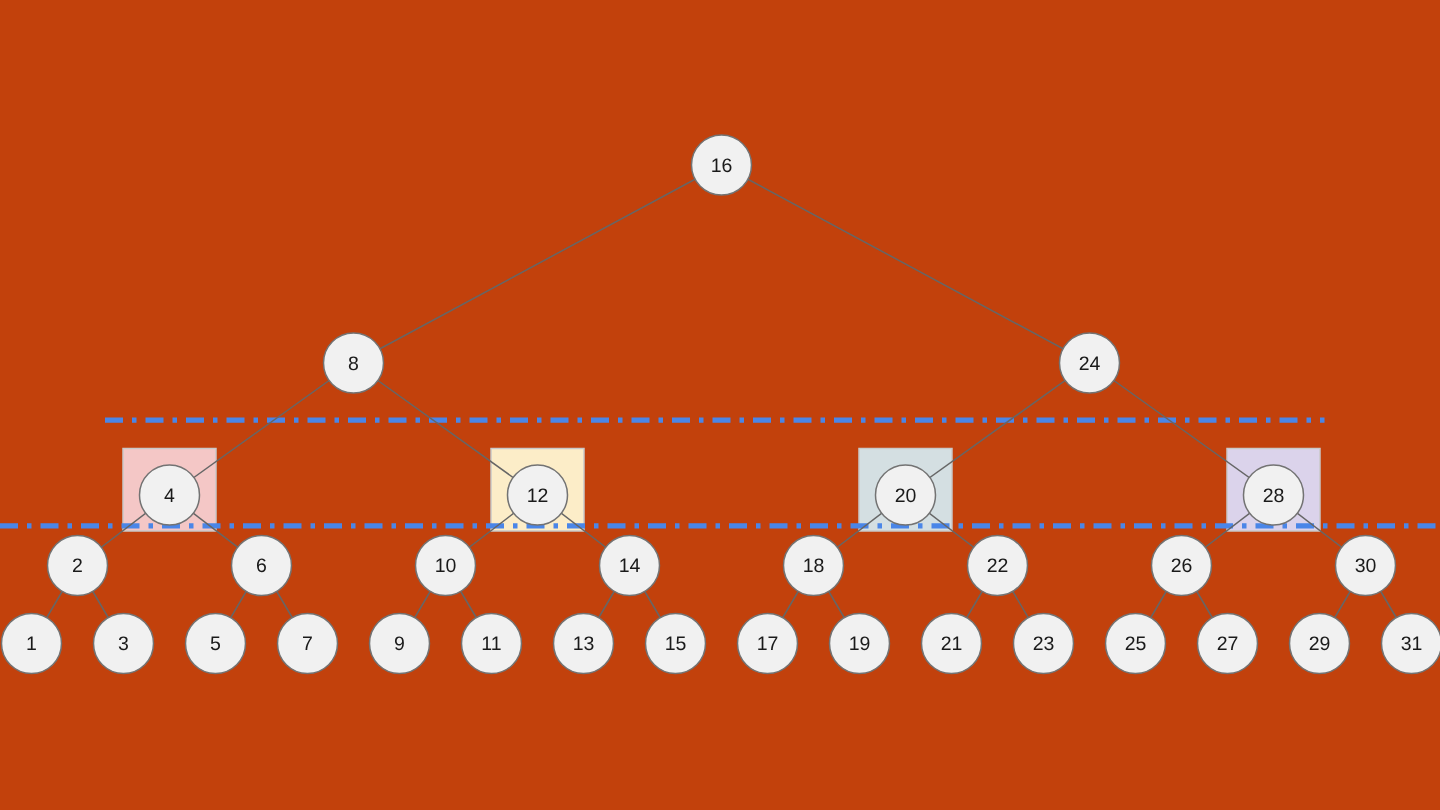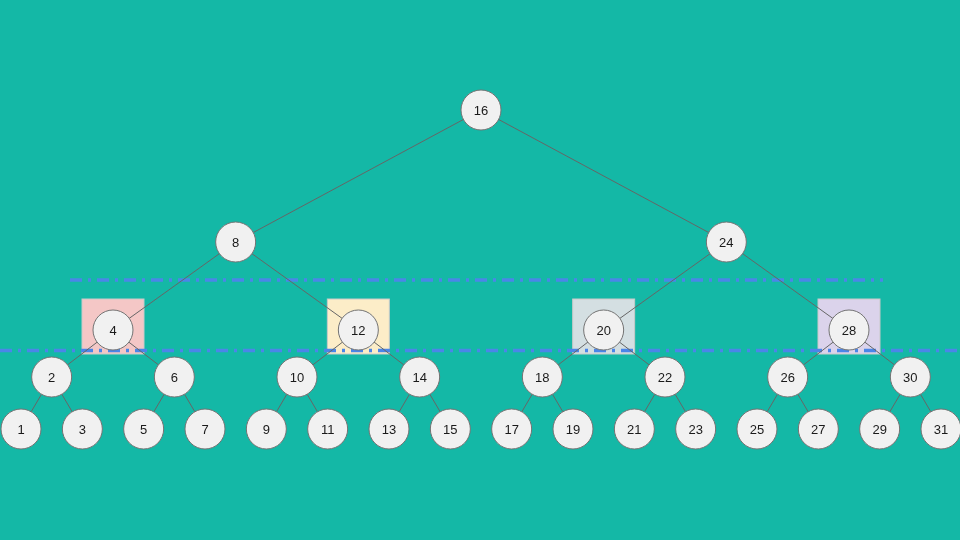--- a/index.html
+++ b/index.html
@@ -5,21 +5,21 @@
   html, body {
     margin: 0;
     padding: 0;
     background: #ffffff;
     font-family: "Liberation Sans", sans-serif;
   }
   .canvas {
     position: relative;
     width: 960px;
     height: 540px;
-    background: #14b8a6;
+    background: #c2410c;
     overflow: hidden;
   }
   svg text {
     font-family: "Liberation Sans", sans-serif;
     font-size: 13px;
     fill: #1a1a1a;
   }
 </style>
 </head>
 <body>

